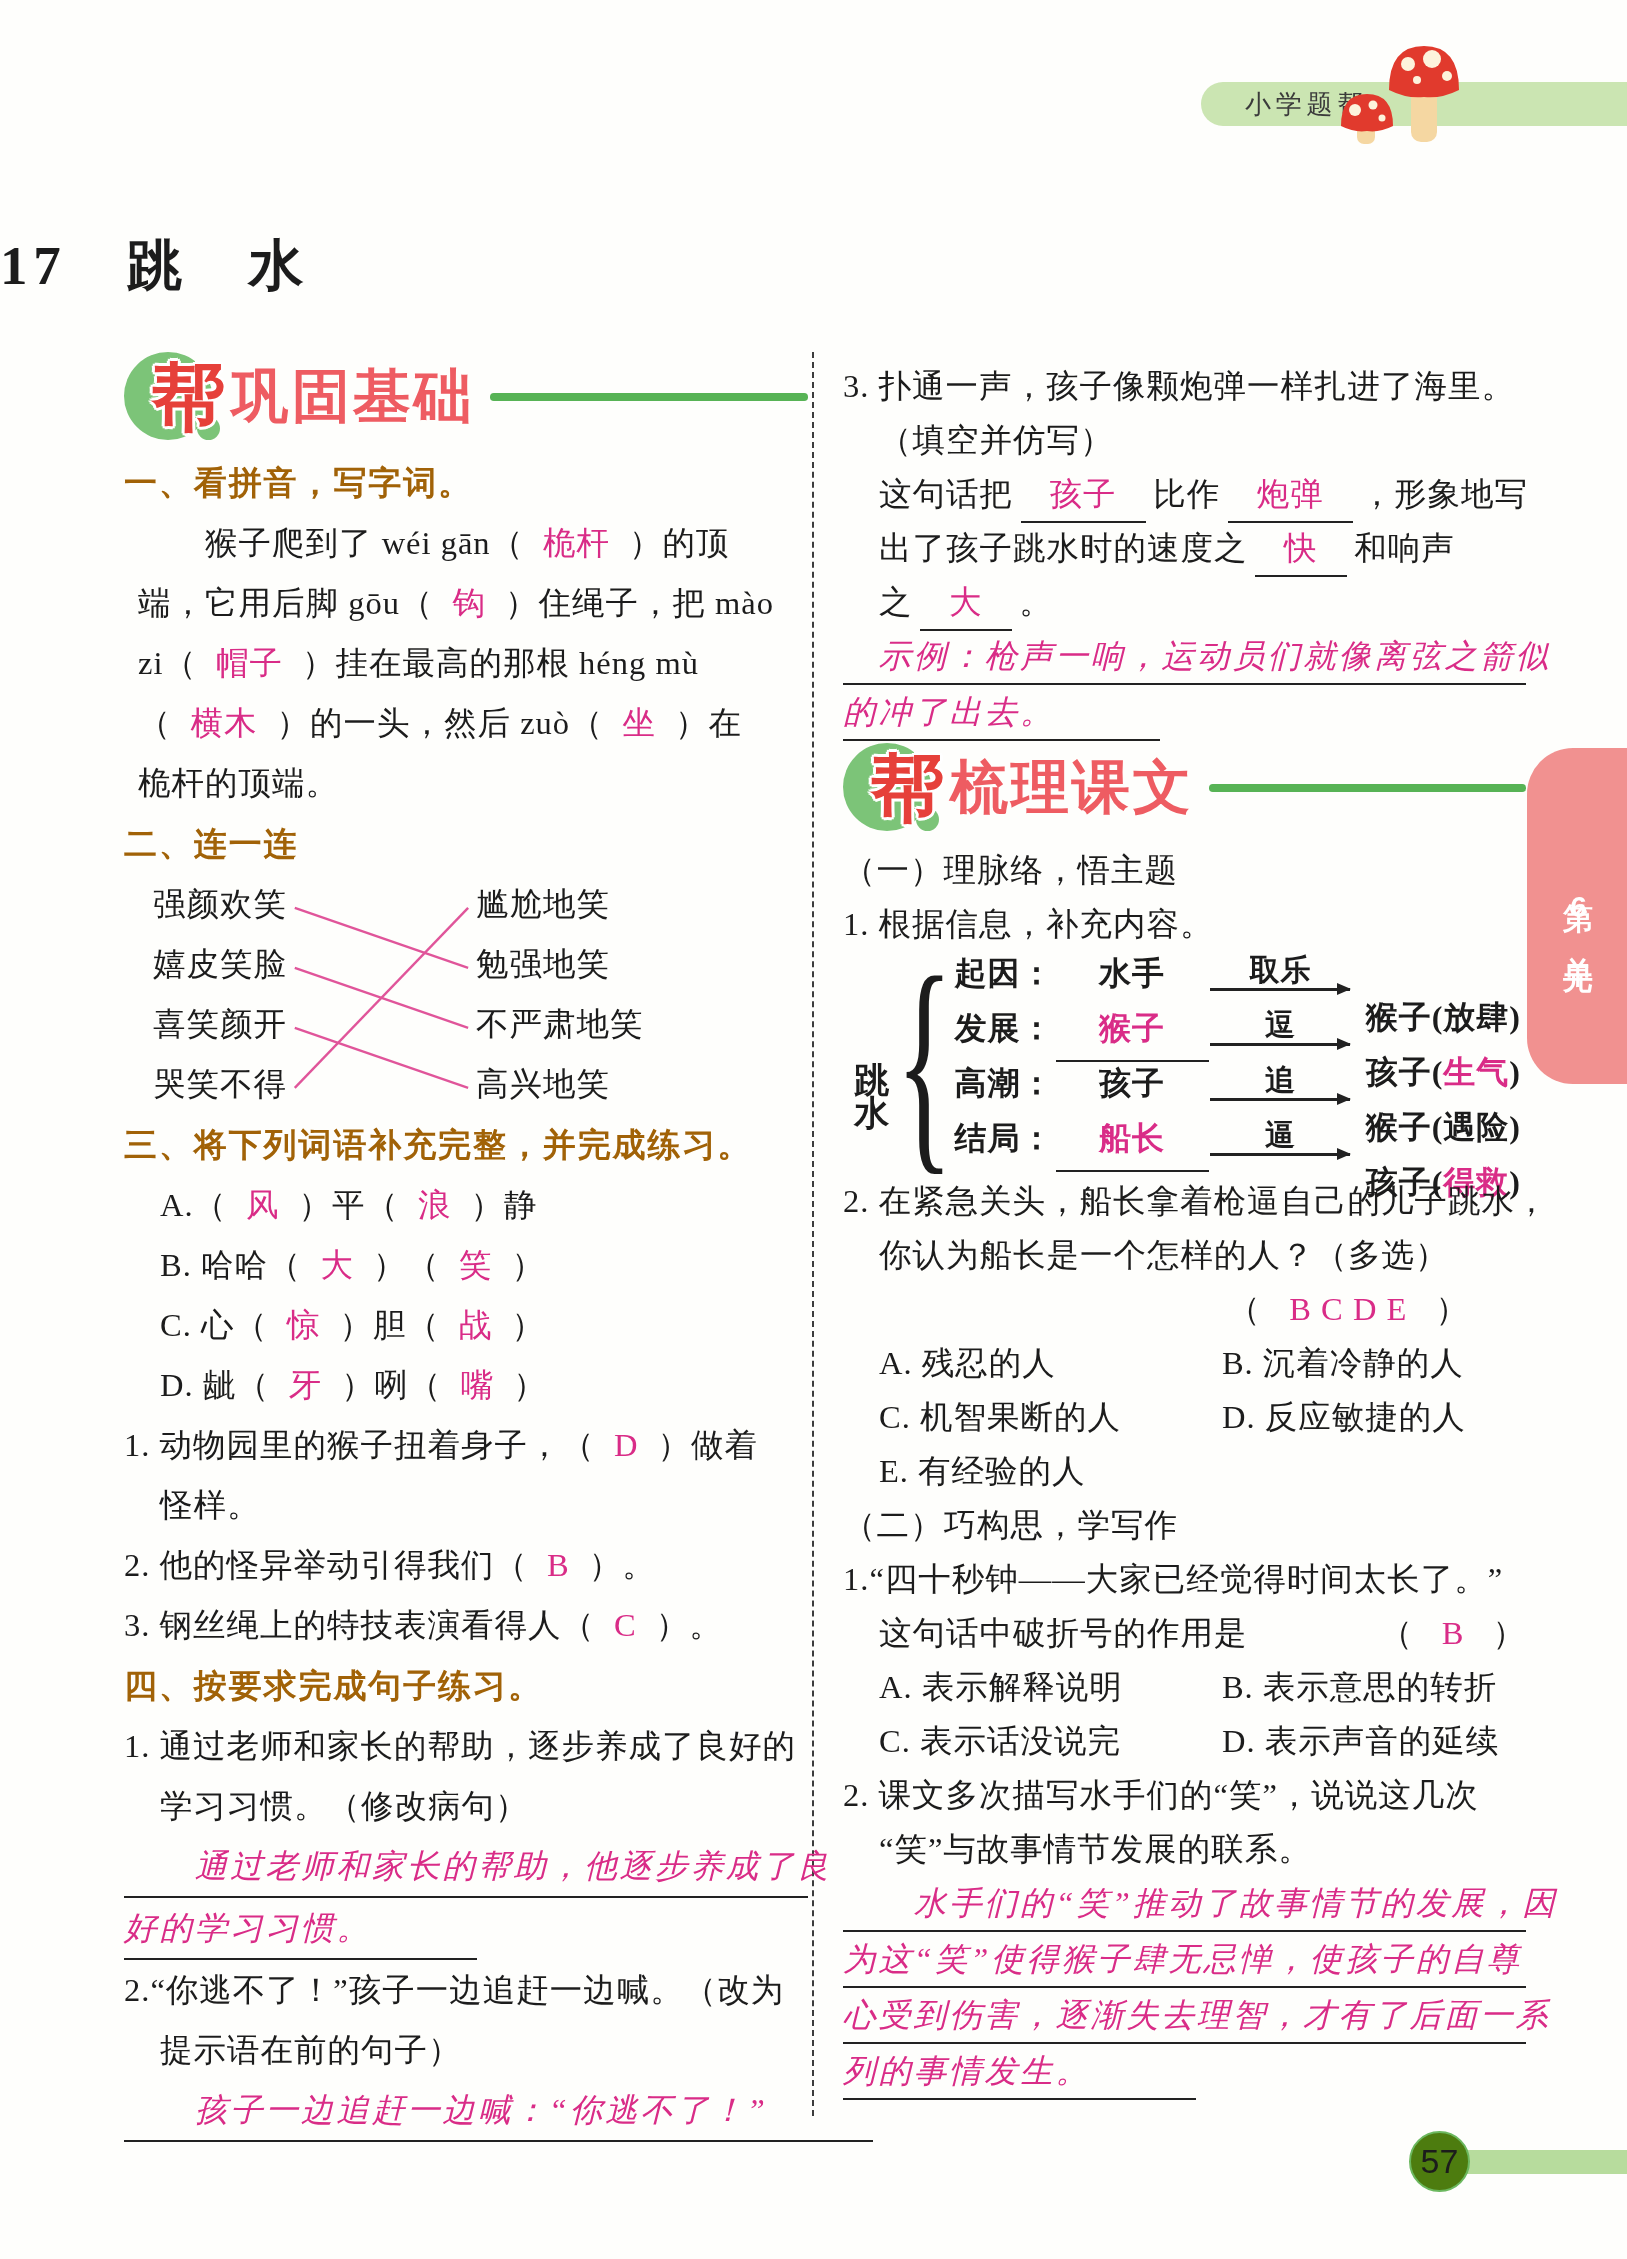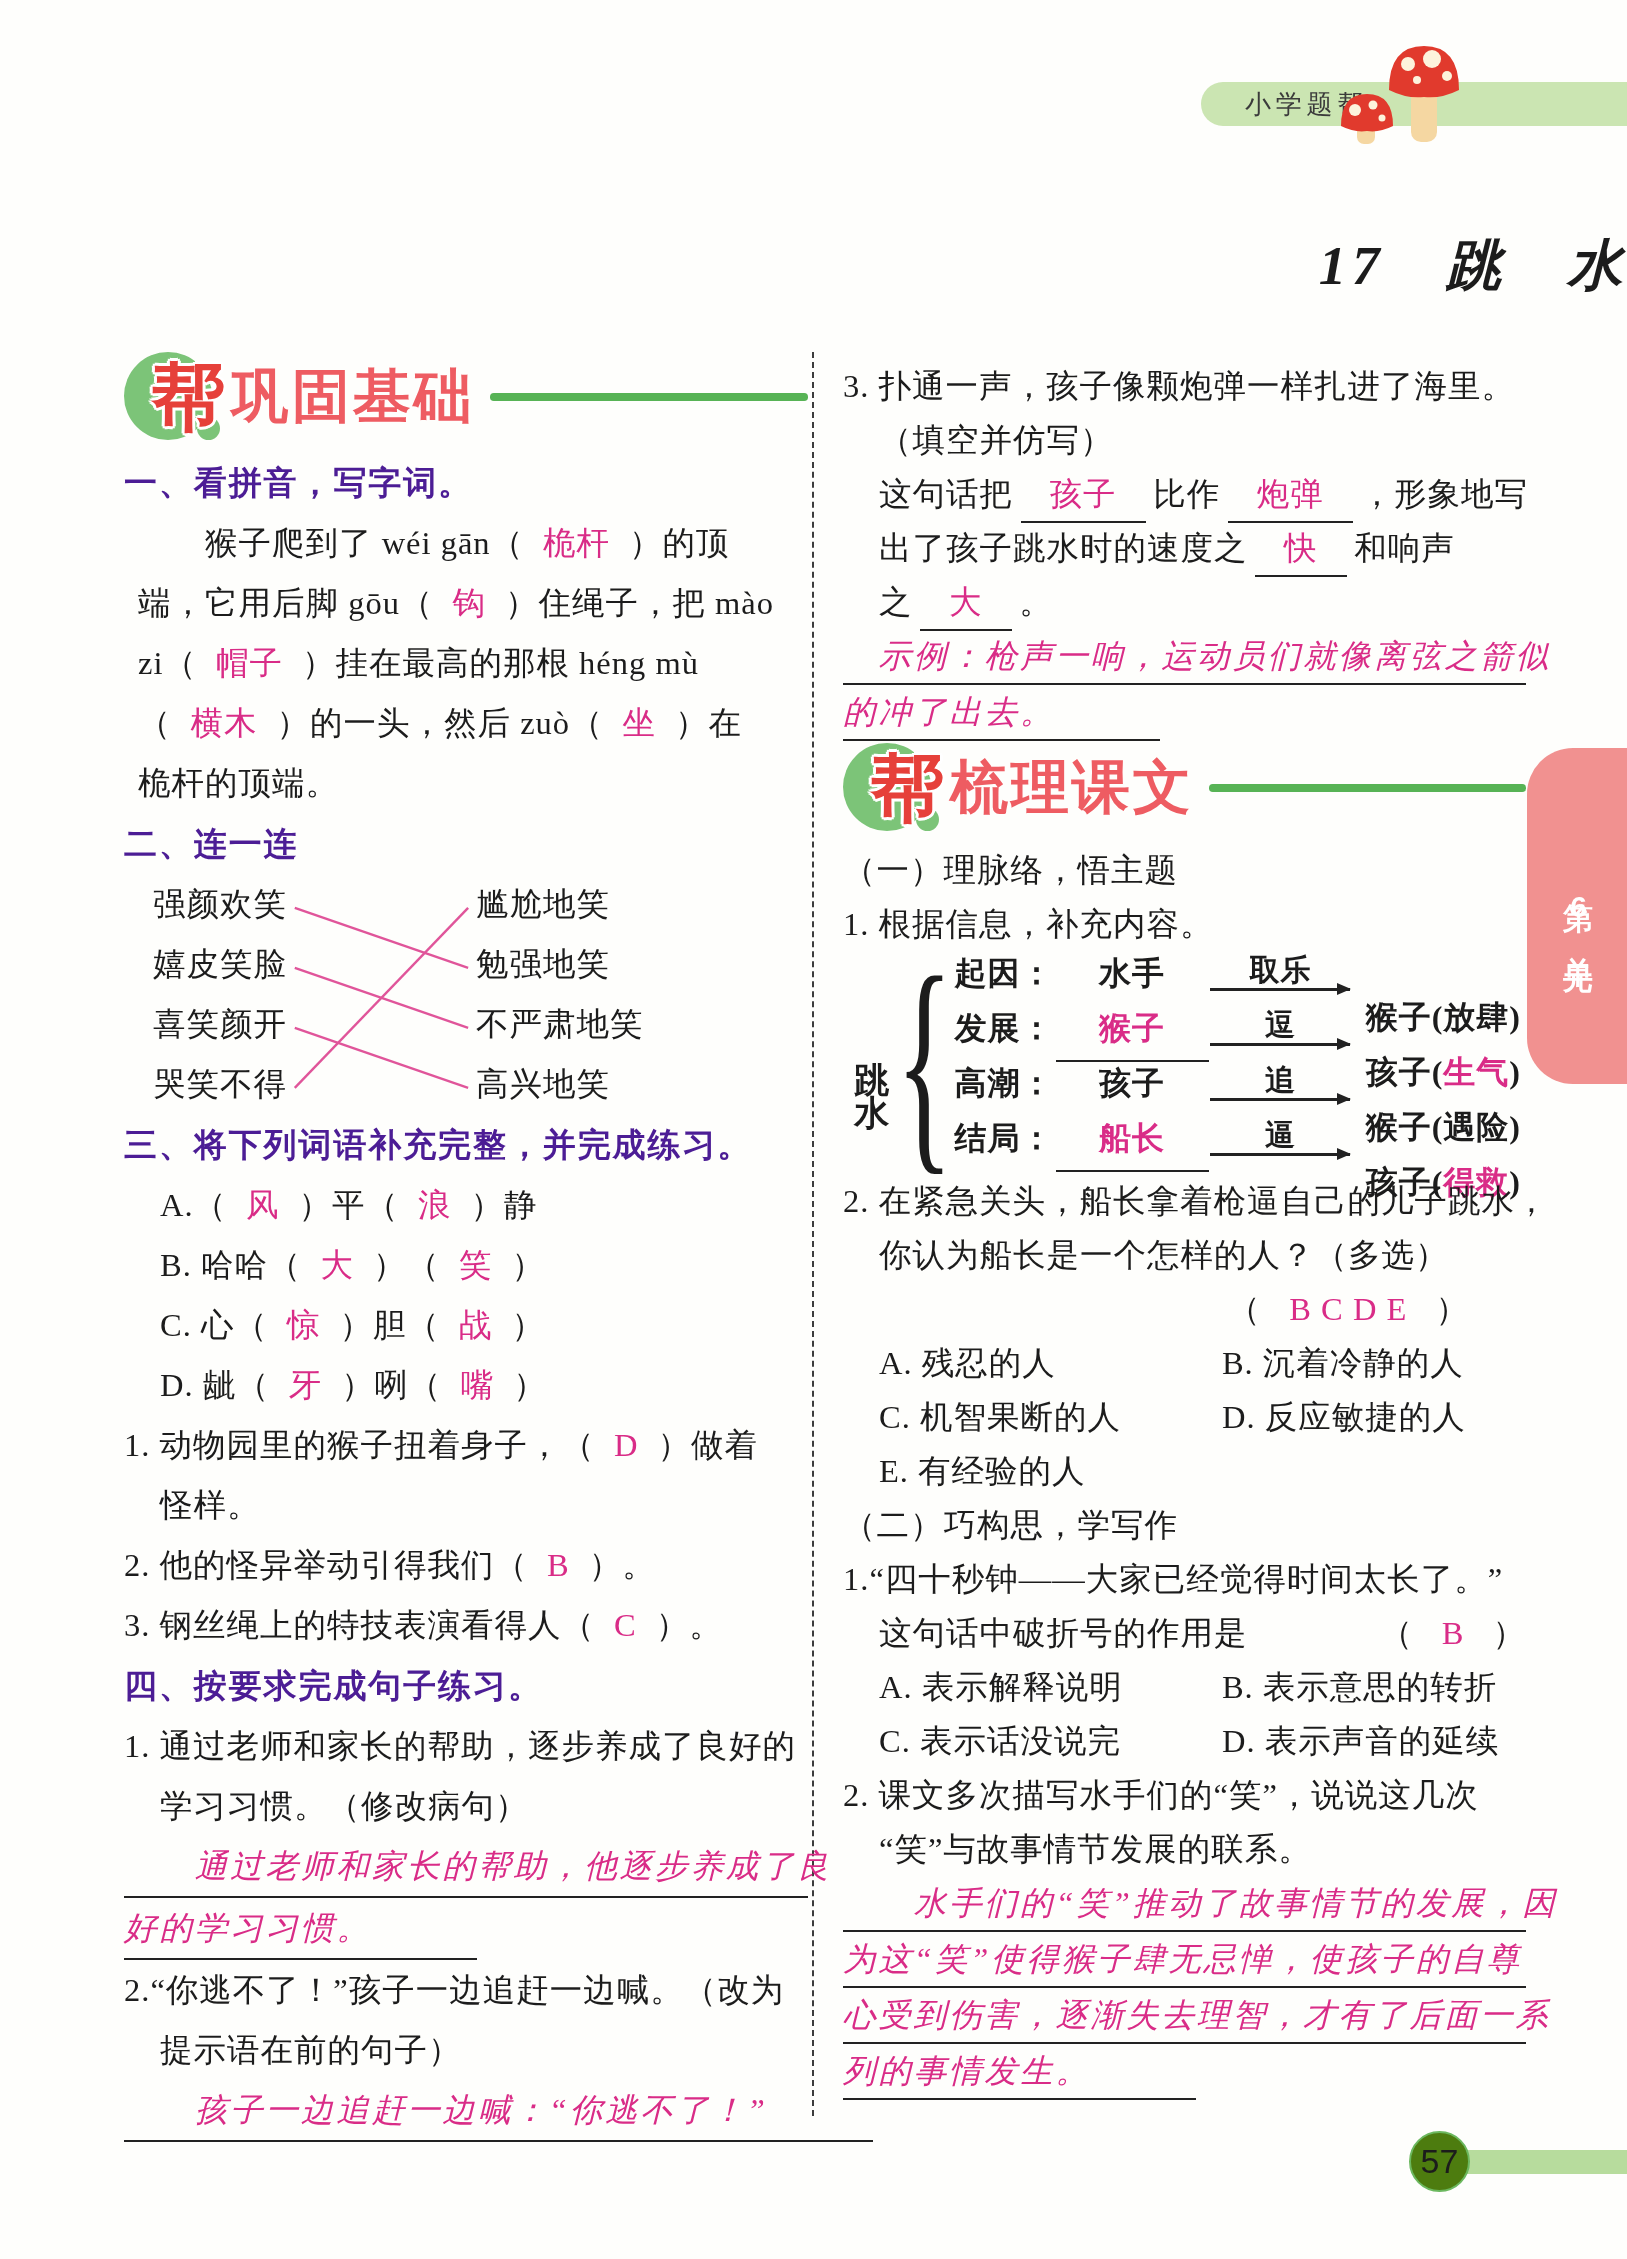--- a/index.html
+++ b/index.html
@@ -7,22 +7,22 @@
         font-family:"Liberation Serif","DejaVu Serif",serif;color:#1c1c1c;}
 
   
   .banner{position:absolute;left:1201px;top:82px;width:427px;height:44px;background:#cbe5b2;
           border-radius:23px 0 0 23px;z-index:1;}
   .banner-text{display:block;margin-left:44px;line-height:44px;font-size:26px;letter-spacing:4.8px;
                color:#3b3b3b;font-family:"Liberation Sans","DejaVu Sans",sans-serif;}
   .mushrooms{position:absolute;left:1321px;top:34px;width:164px;height:120px;z-index:2;}
 
   
-  .title{position:absolute;left:0;top:229px;width:100%;text-align:right;font-size:55px;
-         font-weight:bold;letter-spacing:5.7px;font-style:italic;}
+  .title{position:absolute;left:0;top:229px;width:100%;text-align:left;font-size:55px;
+         font-weight:bold;letter-spacing:5.7px;}
 
   
   .divider{position:absolute;left:812px;top:352px;height:1764px;border-left:2.9px dashed #3c3c3c;}
 
   
   .side-tab{position:absolute;right:0;top:748px;width:101px;height:336px;background:#f19190;
             border-radius:46px 0 0 46px;display:flex;align-items:center;justify-content:center;}
   .side-tab span{writing-mode:vertical-rl;text-orientation:upright;color:#fff;font-size:30px;
             font-weight:bold;letter-spacing:9.6px;font-family:"Liberation Sans","DejaVu Sans",sans-serif;}
 
@@ -33,21 +33,21 @@
            font-size:34px;font-family:"Liberation Sans","DejaVu Sans",sans-serif;z-index:2;}
 
   
   .col-left{position:absolute;left:124px;top:350px;width:684px;}
   .col-right{position:absolute;left:843px;top:359px;width:683px;}
 
   .rline{display:flex;align-items:baseline;white-space:pre;font-size:32.5px;letter-spacing:1px;}
   .col-left .rline{height:60px;line-height:60px;}
   .col-right .rline{height:54px;line-height:54px;}
 
-  .h-blue{font-family:"Liberation Sans","DejaVu Sans",sans-serif;color:#4c1d95;font-weight:bold;
+  .h-blue{font-family:"Liberation Sans","DejaVu Sans",sans-serif;color:#a16207;font-weight:bold;
           font-size:33px;letter-spacing:1.9px;}
   .col-left .h-blue{height:61px;line-height:61px;}
   .col-right .h-blue{height:55px;line-height:55px;}
 
   .seg-plain{color:#1c1c1c;}
   .seg-ans{color:#d92c87;padding:0 19px;}
   .seg-blank{color:#d92c87;border-bottom:2.4px solid #222;padding:0 29px;margin:0 7.6px;}
   .seg-hand{color:#d92c87;font-style:italic;letter-spacing:2.9px;}
   .seg-gap{flex:1 1 auto;}
   .seg-col{flex:0 0 53%;}

